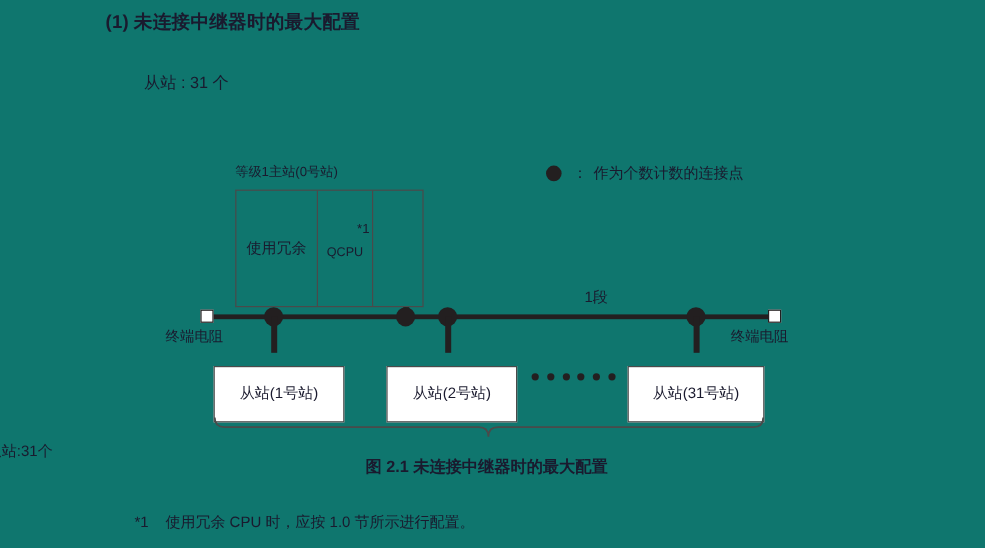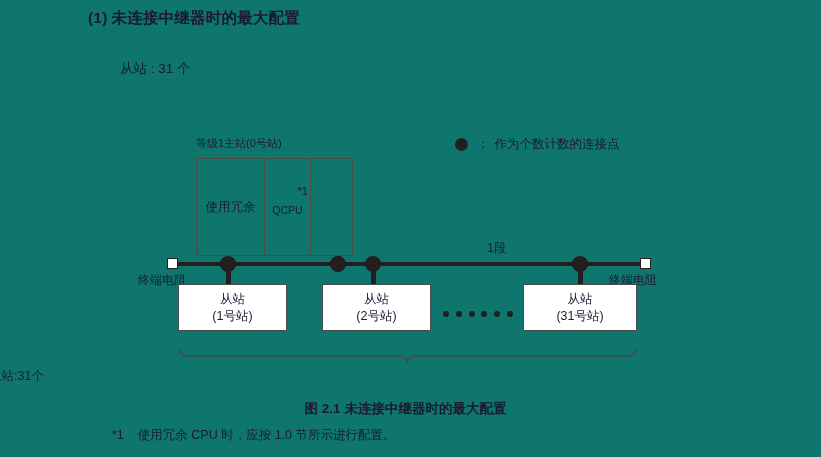--- a/index.html
+++ b/index.html
@@ -156,27 +156,27 @@
   .seg-label {
     left: 455px;
     top: 240px;
     font-size: 12.5px;
     white-space: nowrap;
     margin-left: 32px;
   }
 
   
   .slave-box {
-    top: 284px;
+    top: 305px;
     height: 47px;
     border: 1.3px solid #4a4a4a;
     box-sizing: border-box;
     background: #ffffff;
     display: flex;
-    flex-direction: column;
+    flex-direction: row;
     align-items: center;
     justify-content: center;
     font-size: 12.5px;
     line-height: 1.35;
   }
   .slave-1  { left: 178px; width: 109px; }
   .slave-2  { left: 322px; width: 109px; }
   .slave-31 { left: 523px; width: 114px; }
 
   .dots {
@@ -207,21 +207,21 @@
     top: 368px;
     width: 700px;
     text-align: left;
     font-size: 12.5px;
   }
   .bracket-label-inner { margin-left: -11px; }
 
   
   .caption {
     left: 0;
-    top: 400px;
+    top: 380px;
     width: 821px;
     text-align: center;
     font-size: 13.5px;
     font-weight: bold;
   }
   .caption-inner { margin-left: -10px; }
 
   .footnote {
     left: 112px;
     top: 427px;

